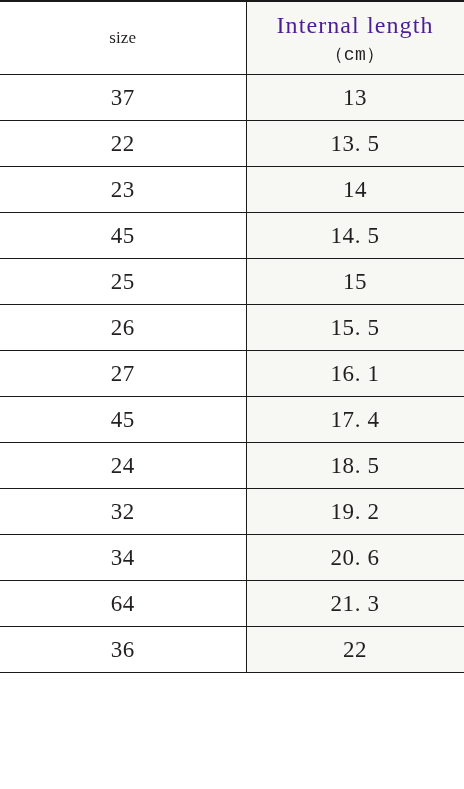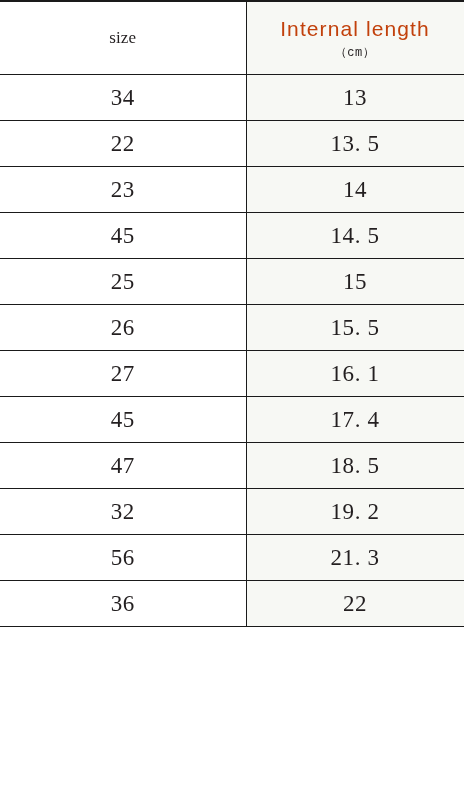--- a/index.html
+++ b/index.html
@@ -57,31 +57,31 @@
   }
 
   .header-size-label {
     font-family: Liberation Serif, serif;
     font-size: 17px;
     letter-spacing: 0.2px;
     color: #231f20;
   }
 
   .header-length-label {
-    font-family: Liberation Sans, sans-serif;
-    font-size: 21px;
+    font-family: Liberation Serif, serif;
+    font-size: 24px;
     line-height: 1.45;
     letter-spacing: 1.1px;
-    color: #c2410c;
+    color: #4c1d95;
     display: block;
   }
 
   .header-length-unit {
     font-family: "Liberation Mono", "DejaVu Sans Mono", monospace;
-    font-size: 12px;
+    font-size: 18px;
     line-height: 1.45;
     letter-spacing: 0.5px;
     display: block;
   }
 
   
   .data-row .cell-size,
   .data-row .cell-length {
     height: 45px;
   }
@@ -117,21 +117,21 @@
       </th>
       <th class="cell-length">
         <span class="header-length-label">Internal length</span>
         <span class="header-length-unit">（cm）</span>
       </th>
     </tr>
   </thead>
 
   <tbody id="table-body">
       <tr class="data-row">
-        <td class="cell-size"><span class="value-size">34</span></td>
+        <td class="cell-size"><span class="value-size">37</span></td>
         <td class="cell-length"><span class="value-length">13</span></td>
       </tr>
       <tr class="data-row">
         <td class="cell-size"><span class="value-size">22</span></td>
         <td class="cell-length"><span class="value-length">13. 5</span></td>
       </tr>
       <tr class="data-row">
         <td class="cell-size"><span class="value-size">23</span></td>
         <td class="cell-length"><span class="value-length">14</span></td>
       </tr>
@@ -149,29 +149,33 @@
       </tr>
       <tr class="data-row">
         <td class="cell-size"><span class="value-size">27</span></td>
         <td class="cell-length"><span class="value-length">16. 1</span></td>
       </tr>
       <tr class="data-row">
         <td class="cell-size"><span class="value-size">45</span></td>
         <td class="cell-length"><span class="value-length">17. 4</span></td>
       </tr>
       <tr class="data-row">
-        <td class="cell-size"><span class="value-size">47</span></td>
+        <td class="cell-size"><span class="value-size">24</span></td>
         <td class="cell-length"><span class="value-length">18. 5</span></td>
       </tr>
       <tr class="data-row">
         <td class="cell-size"><span class="value-size">32</span></td>
         <td class="cell-length"><span class="value-length">19. 2</span></td>
       </tr>
       <tr class="data-row">
-        <td class="cell-size"><span class="value-size">56</span></td>
+        <td class="cell-size"><span class="value-size">34</span></td>
+        <td class="cell-length"><span class="value-length">20. 6</span></td>
+      </tr>
+      <tr class="data-row">
+        <td class="cell-size"><span class="value-size">64</span></td>
         <td class="cell-length"><span class="value-length">21. 3</span></td>
       </tr>
       <tr class="data-row is-clipped">
         <td class="cell-size"><span class="value-size">36</span></td>
         <td class="cell-length"><span class="value-length">22</span></td>
       </tr>
     </tbody>
 </table>
 
 </body></html>

